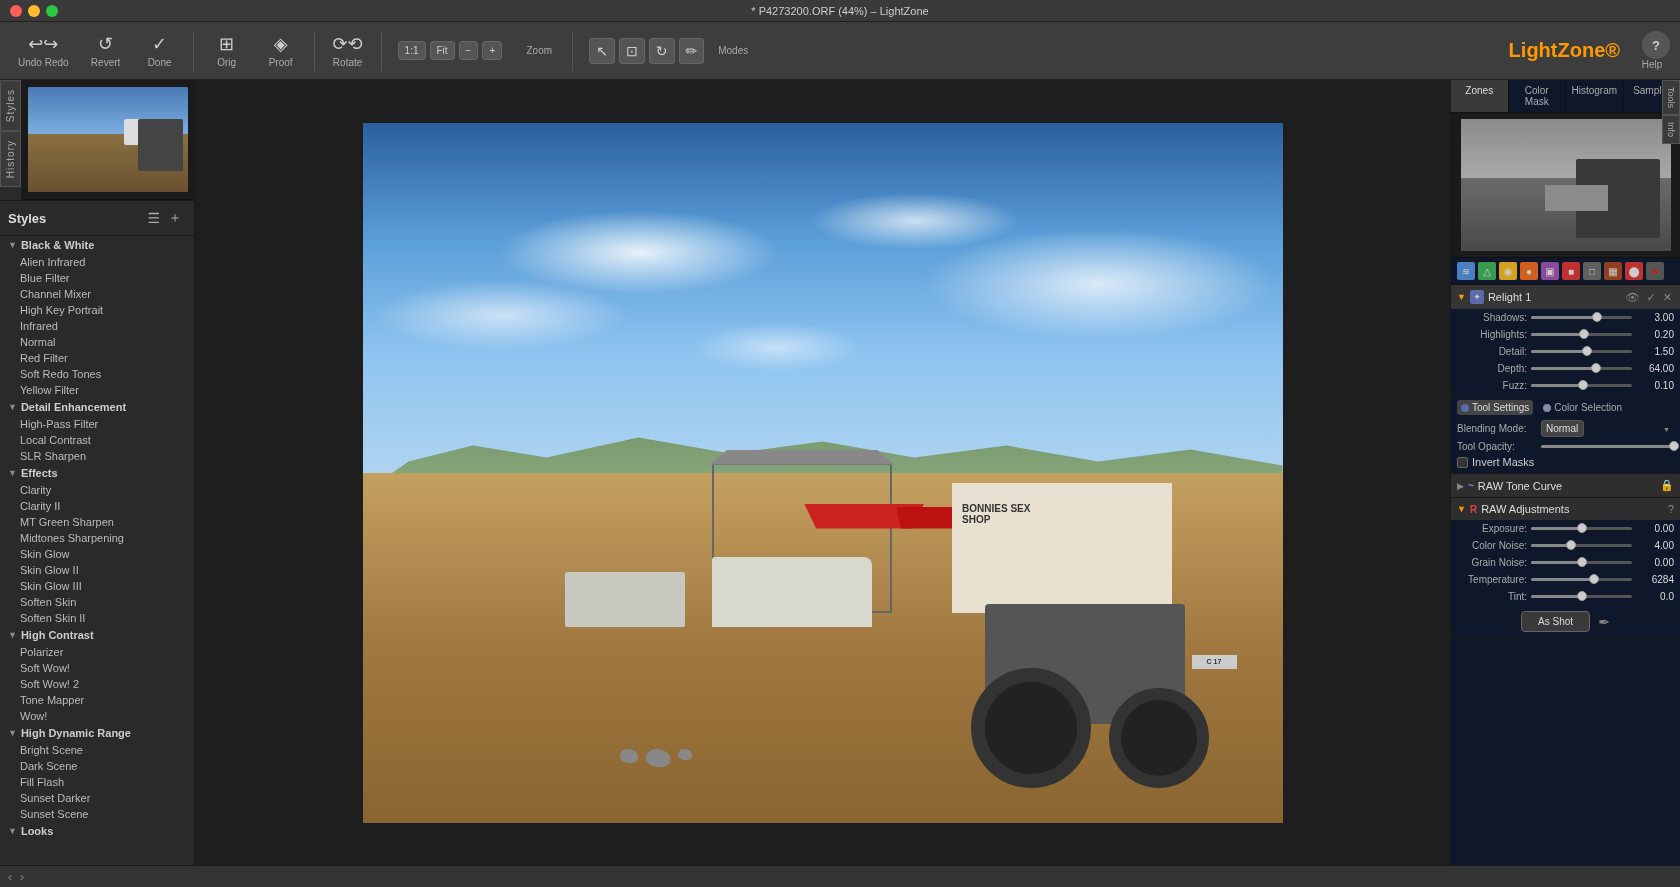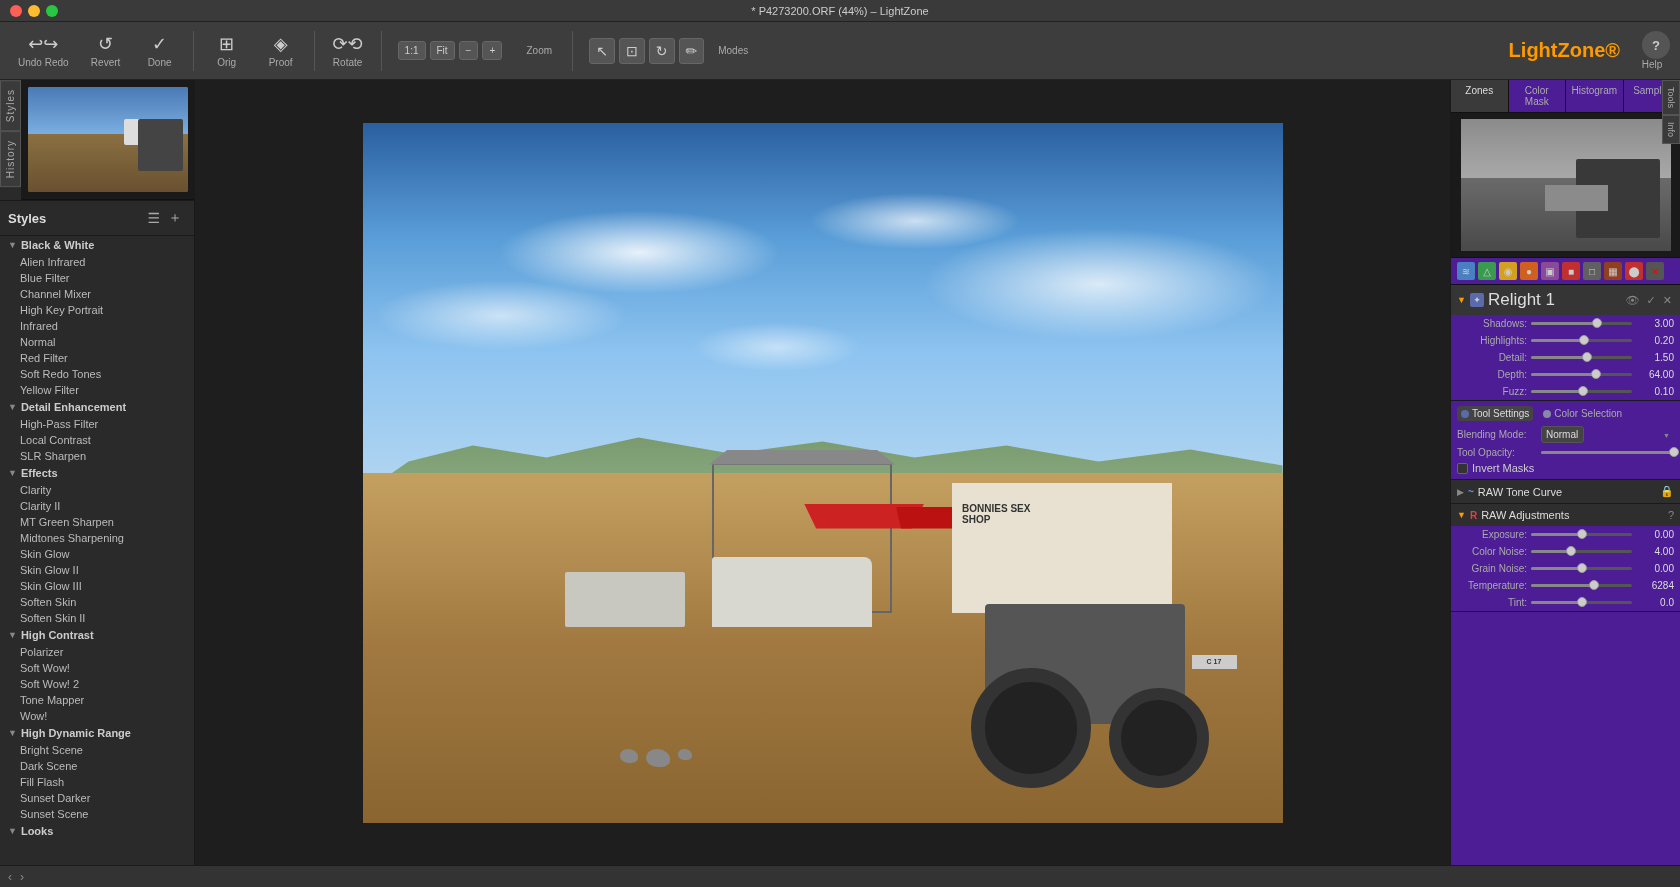--- a/index.html
+++ b/index.html
@@ -390,21 +390,21 @@
       gap: 8px;
     }
     .rock {
       background: #888;
       border-radius: 50% 60% 40% 55%;
     }
 
     
     #right-panel {
       width: 230px;
-      background: #4c1d95;
+      background: #0f172a;
       display: flex;
       flex-direction: column;
       border-left: 1px solid #1a1a1a;
       flex-shrink: 0;
     }
 
     
     #zones-tabs {
       display: flex;
       border-bottom: 1px solid #111;
@@ -477,21 +477,21 @@
     }
     .tool-section-header {
       display: flex;
       align-items: center;
       padding: 5px 6px;
       cursor: pointer;
       background: #353535;
     }
     .tsh-arrow { color: #f90; font-size: 9px; margin-right: 4px; }
     .tsh-icon { width: 14px; height: 14px; border-radius: 2px; margin-right: 4px; display: flex; align-items: center; justify-content: center; font-size: 9px; }
-    .tsh-title { flex: 1; font-size: 17px; color: #ddd; }
+    .tsh-title { flex: 1; font-size: 11px; color: #ddd; }
     .tsh-actions { display: flex; gap: 3px; }
     .tsh-action-btn { color: #888; cursor: pointer; font-size: 11px; padding: 0 2px; }
 
     
     .slider-row {
       display: flex;
       align-items: center;
       padding: 3px 6px;
       gap: 4px;
     }
@@ -1009,20 +1009,24 @@
             <div class="slider-row">
     <span class="slider-label">Tint:</span>
     <div class="slider-track">
       <div class="slider-fill" style="width:50%;"></div>
       <div class="slider-thumb" style="left:50%;"></div>
     </div>
     <span class="slider-value">0.0</span>
   </div>
           </div>
 
+        <div style="display:flex;align-items:center;justify-content:center;padding:6px;gap:8px;">
+          <button style="background:#3a3a3a;border:1px solid #666;color:#ddd;padding:4px 16px;border-radius:4px;font-size:10px;cursor:pointer;">As Shot</button>
+          <span style="font-size:14px;color:#888;cursor:pointer;">✒</span>
+        </div>
       </div>
 
     </div>
 
     <div style="position:absolute;right:0;top:80px;display:flex;flex-direction:column;">
       <div class="rvt">Tools</div>
       <div class="rvt">Info</div>
     </div>
 
   </div>

